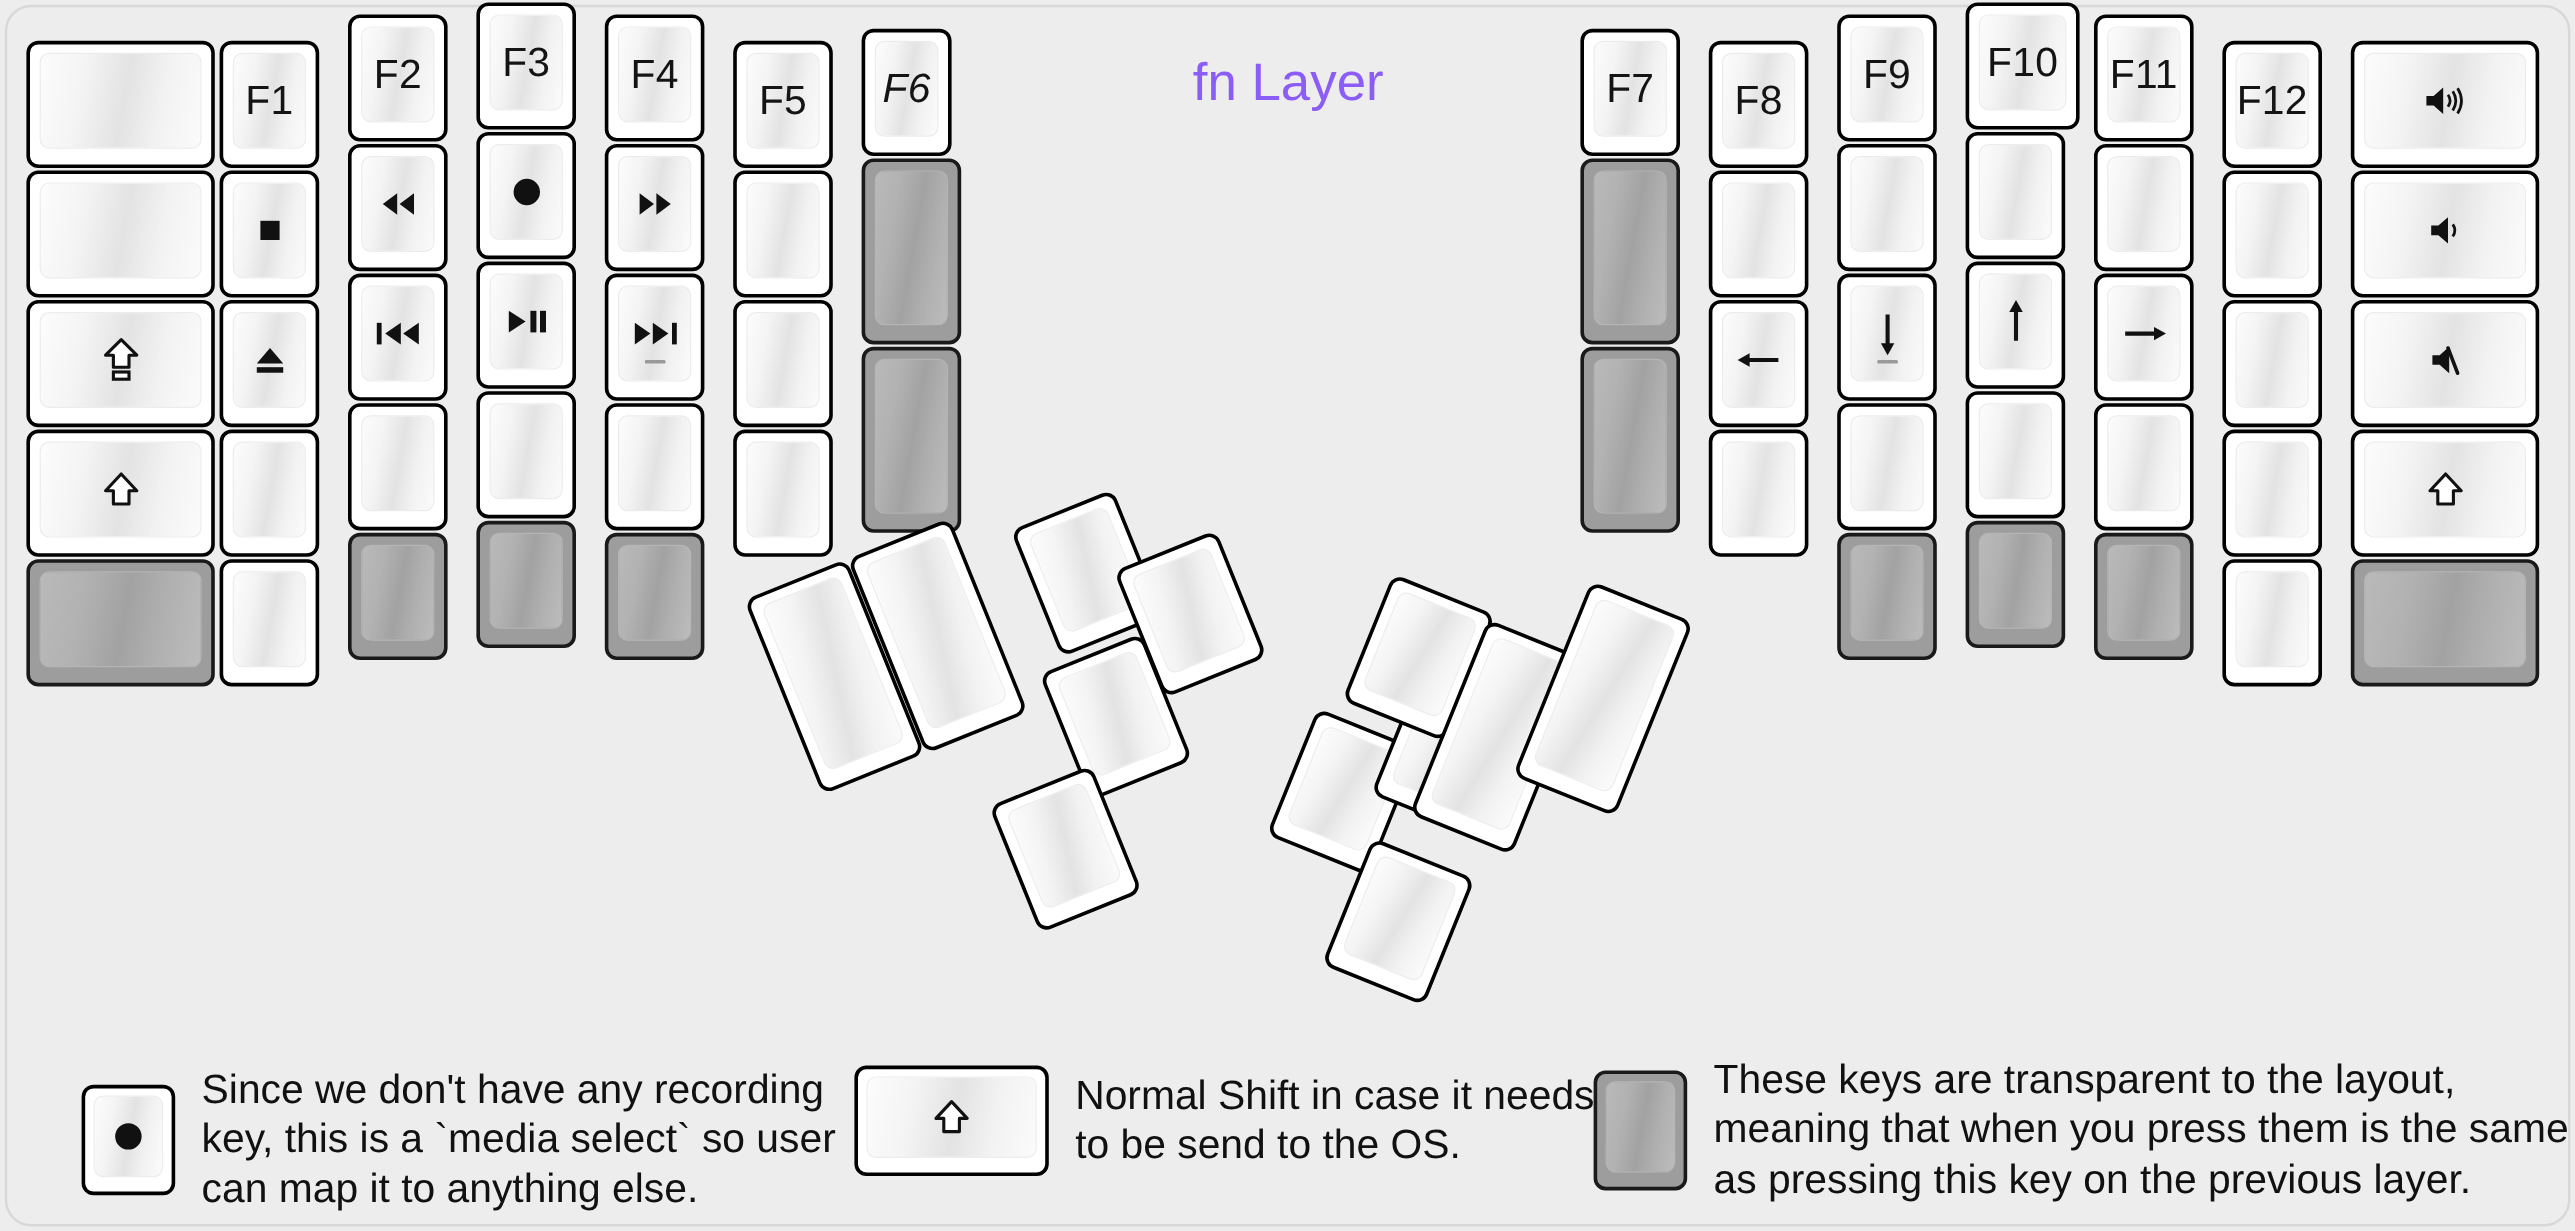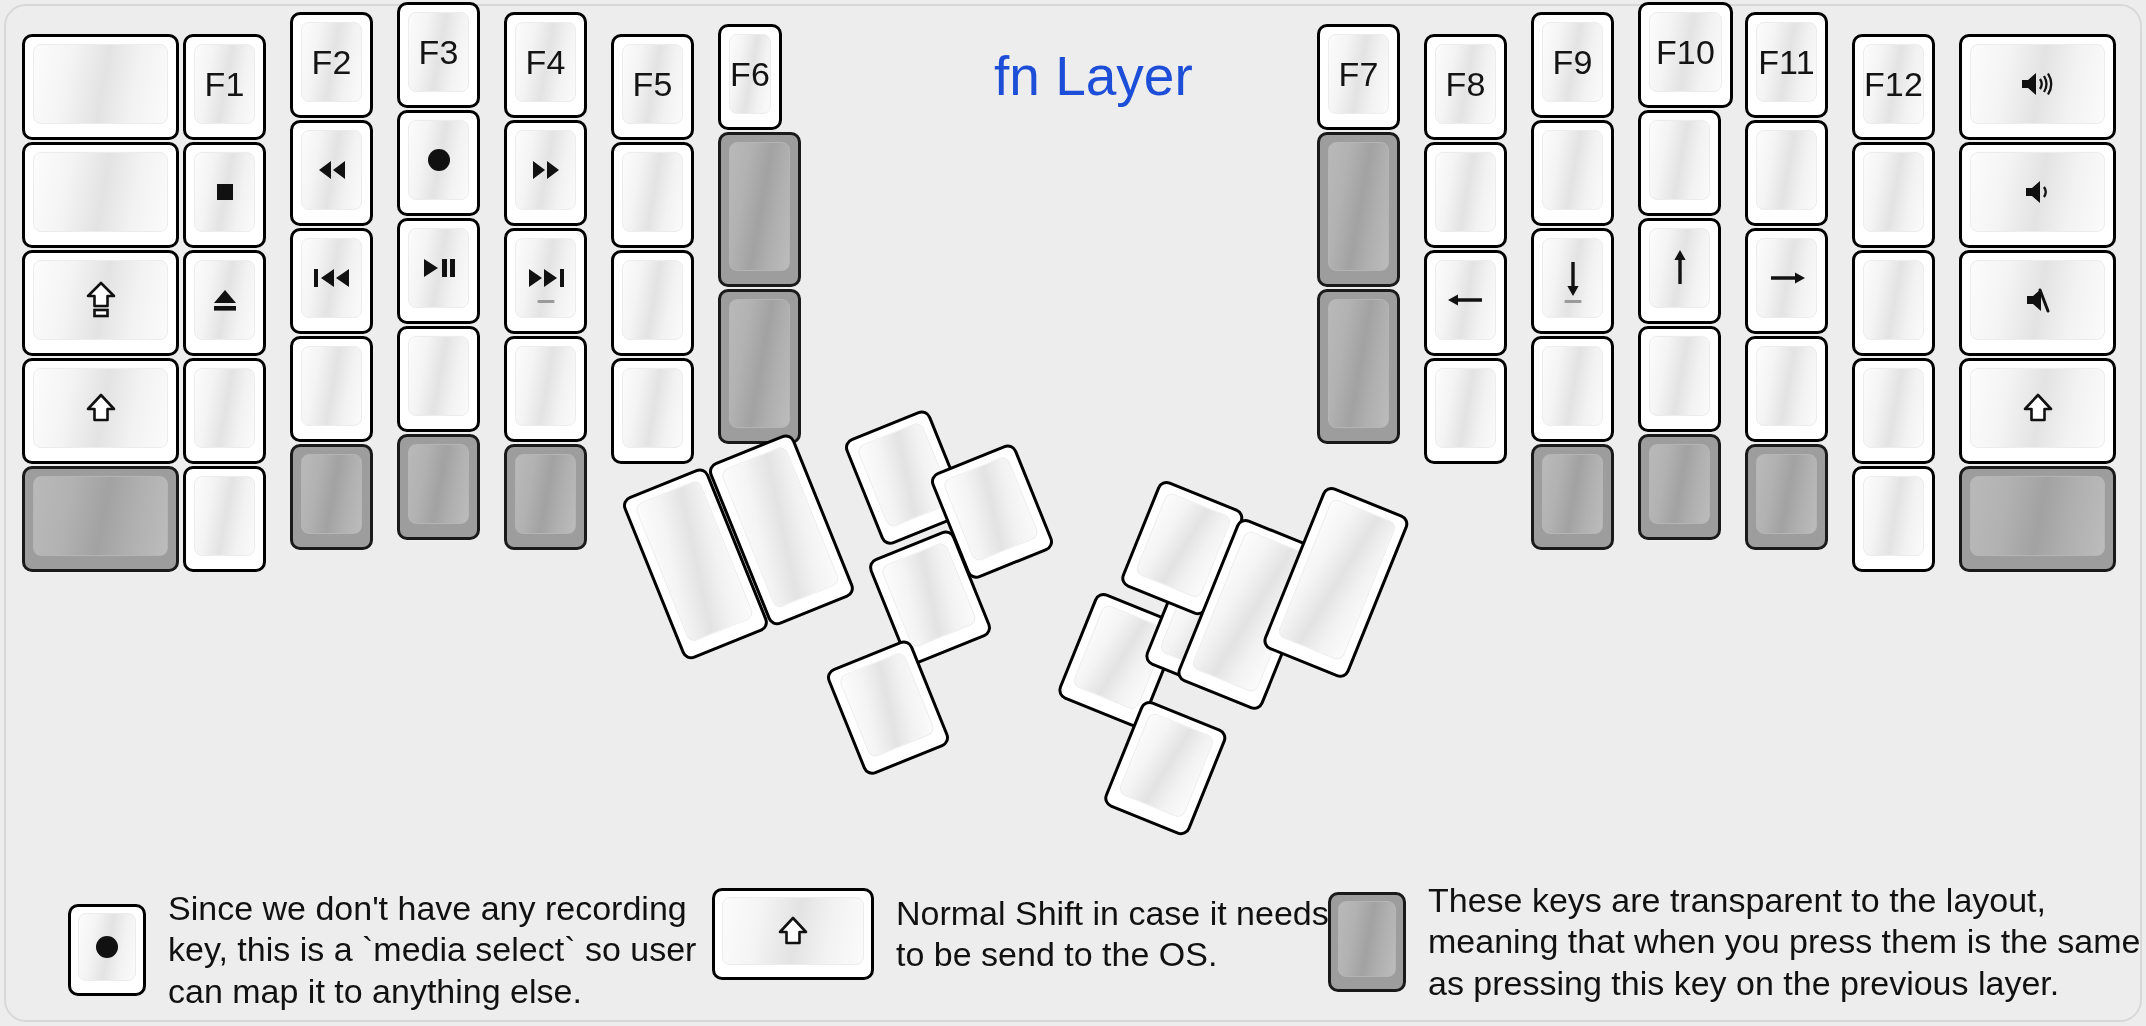--- a/index.html
+++ b/index.html
@@ -77,22 +77,22 @@
     bottom:14px;
     width:17px;height:3px;
     background:#9a9a9a;
     border-radius:1px;
   }
 
   
   #title{
     position:absolute;
     left:994px;top:44px;
-    font-size:55px;
-    color:#1d4ed8;
+    font-size:44px;
+    color:#8b5cf6;
     white-space:nowrap;
     user-select:none;
   }
 
   
   .legend-item{position:absolute;display:flex;align-items:center;margin-left:46px;}
   .legend-key{
     position:relative;
     box-sizing:border-box;
     border:3px solid #000;
@@ -290,21 +290,21 @@
       </div>
       <div class="key" style="left: 611px; top: 142px; width: 83px; height: 106px;">
         <div class="top"></div>
       </div>
       <div class="key" style="left: 611px; top: 250px; width: 83px; height: 106px;">
         <div class="top"></div>
       </div>
       <div class="key" style="left: 611px; top: 358px; width: 83px; height: 106px;">
         <div class="top"></div>
       </div>
-      <div class="key" style="left: 718px; top: 24px; width: 64px; height: 106px;">
+      <div class="key" style="left: 718px; top: 24px; width: 75px; height: 106px; font-style: italic;">
         <div class="top">
           <span class="legendtxt">F6</span>
         </div>
       </div>
       <div class="key trans" style="left: 718px; top: 132px; width: 83px; height: 155px;">
         <div class="top"></div>
       </div>
       <div class="key trans" style="left: 718px; top: 289px; width: 83px; height: 155px;">
         <div class="top"></div>
       </div>

